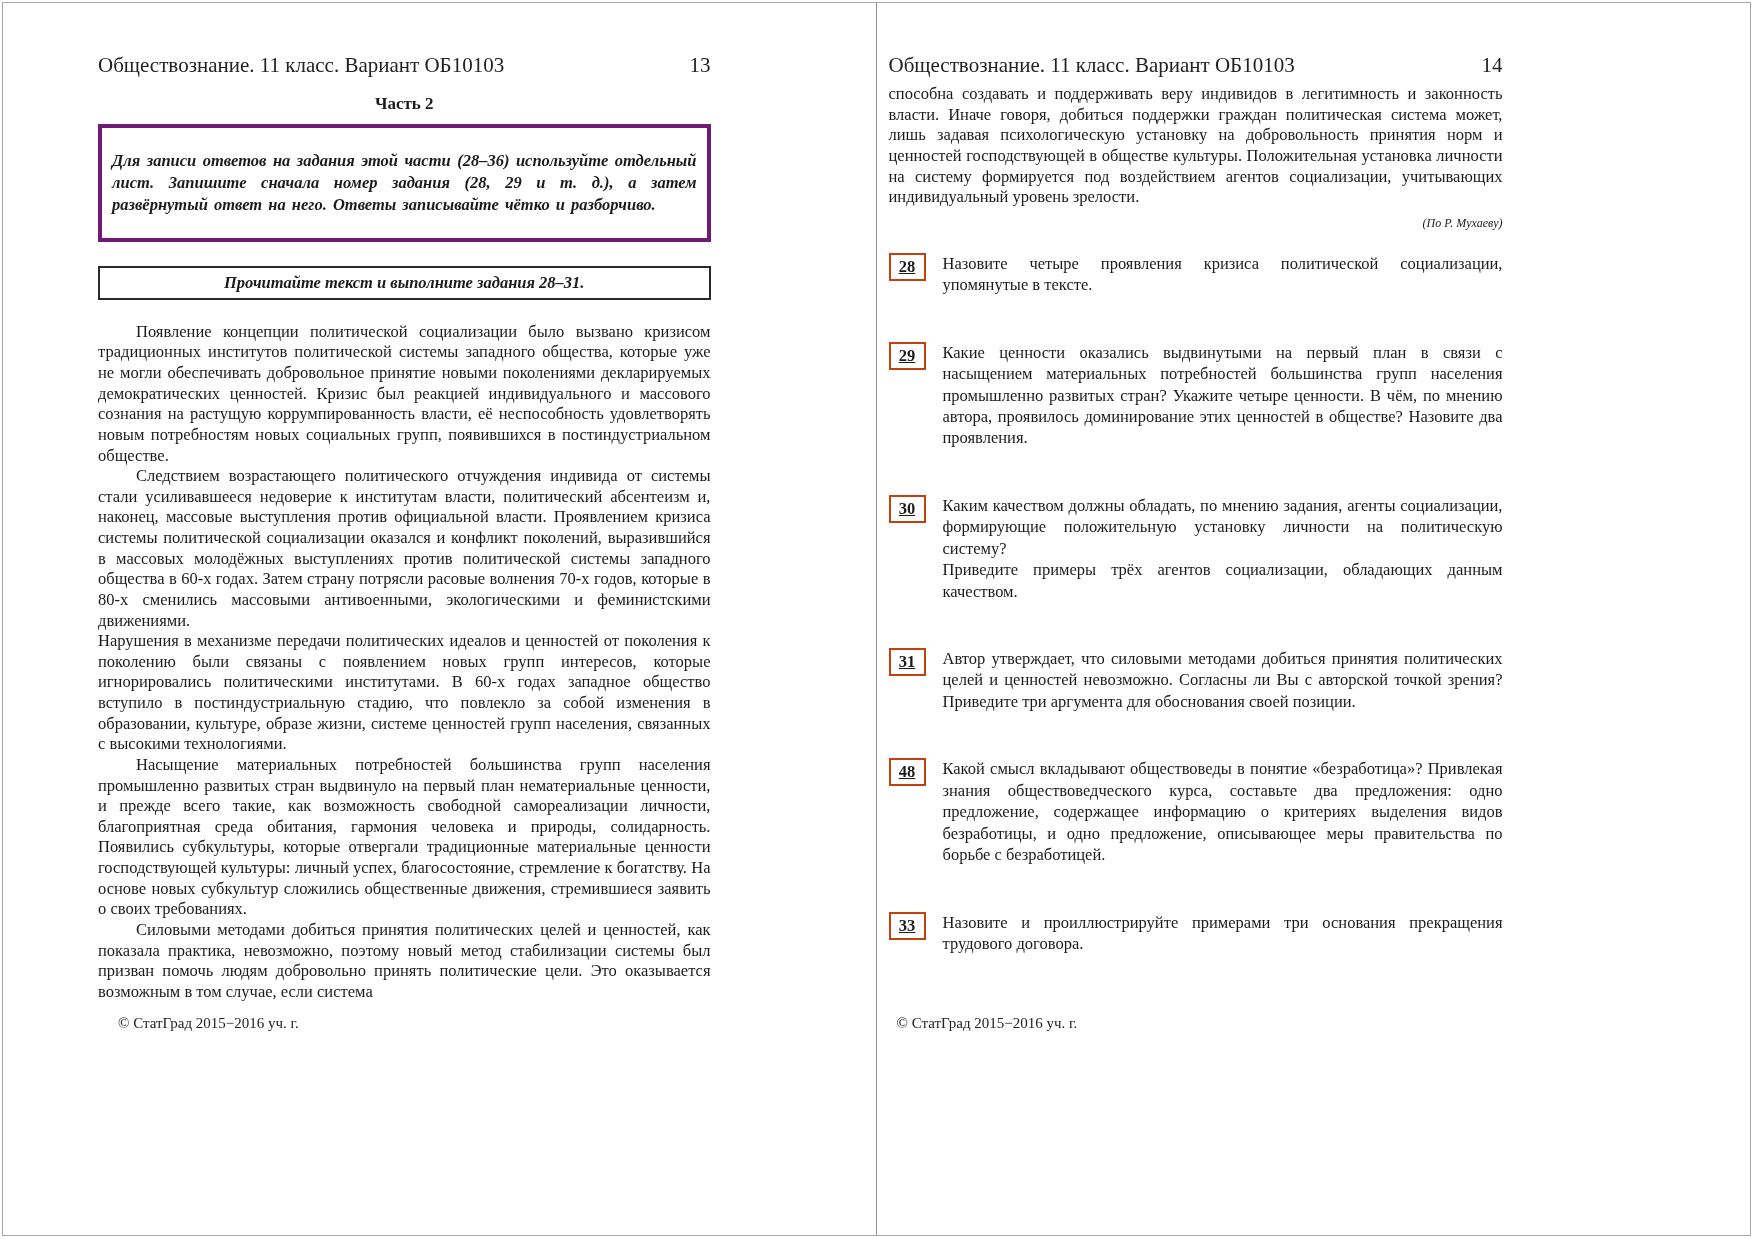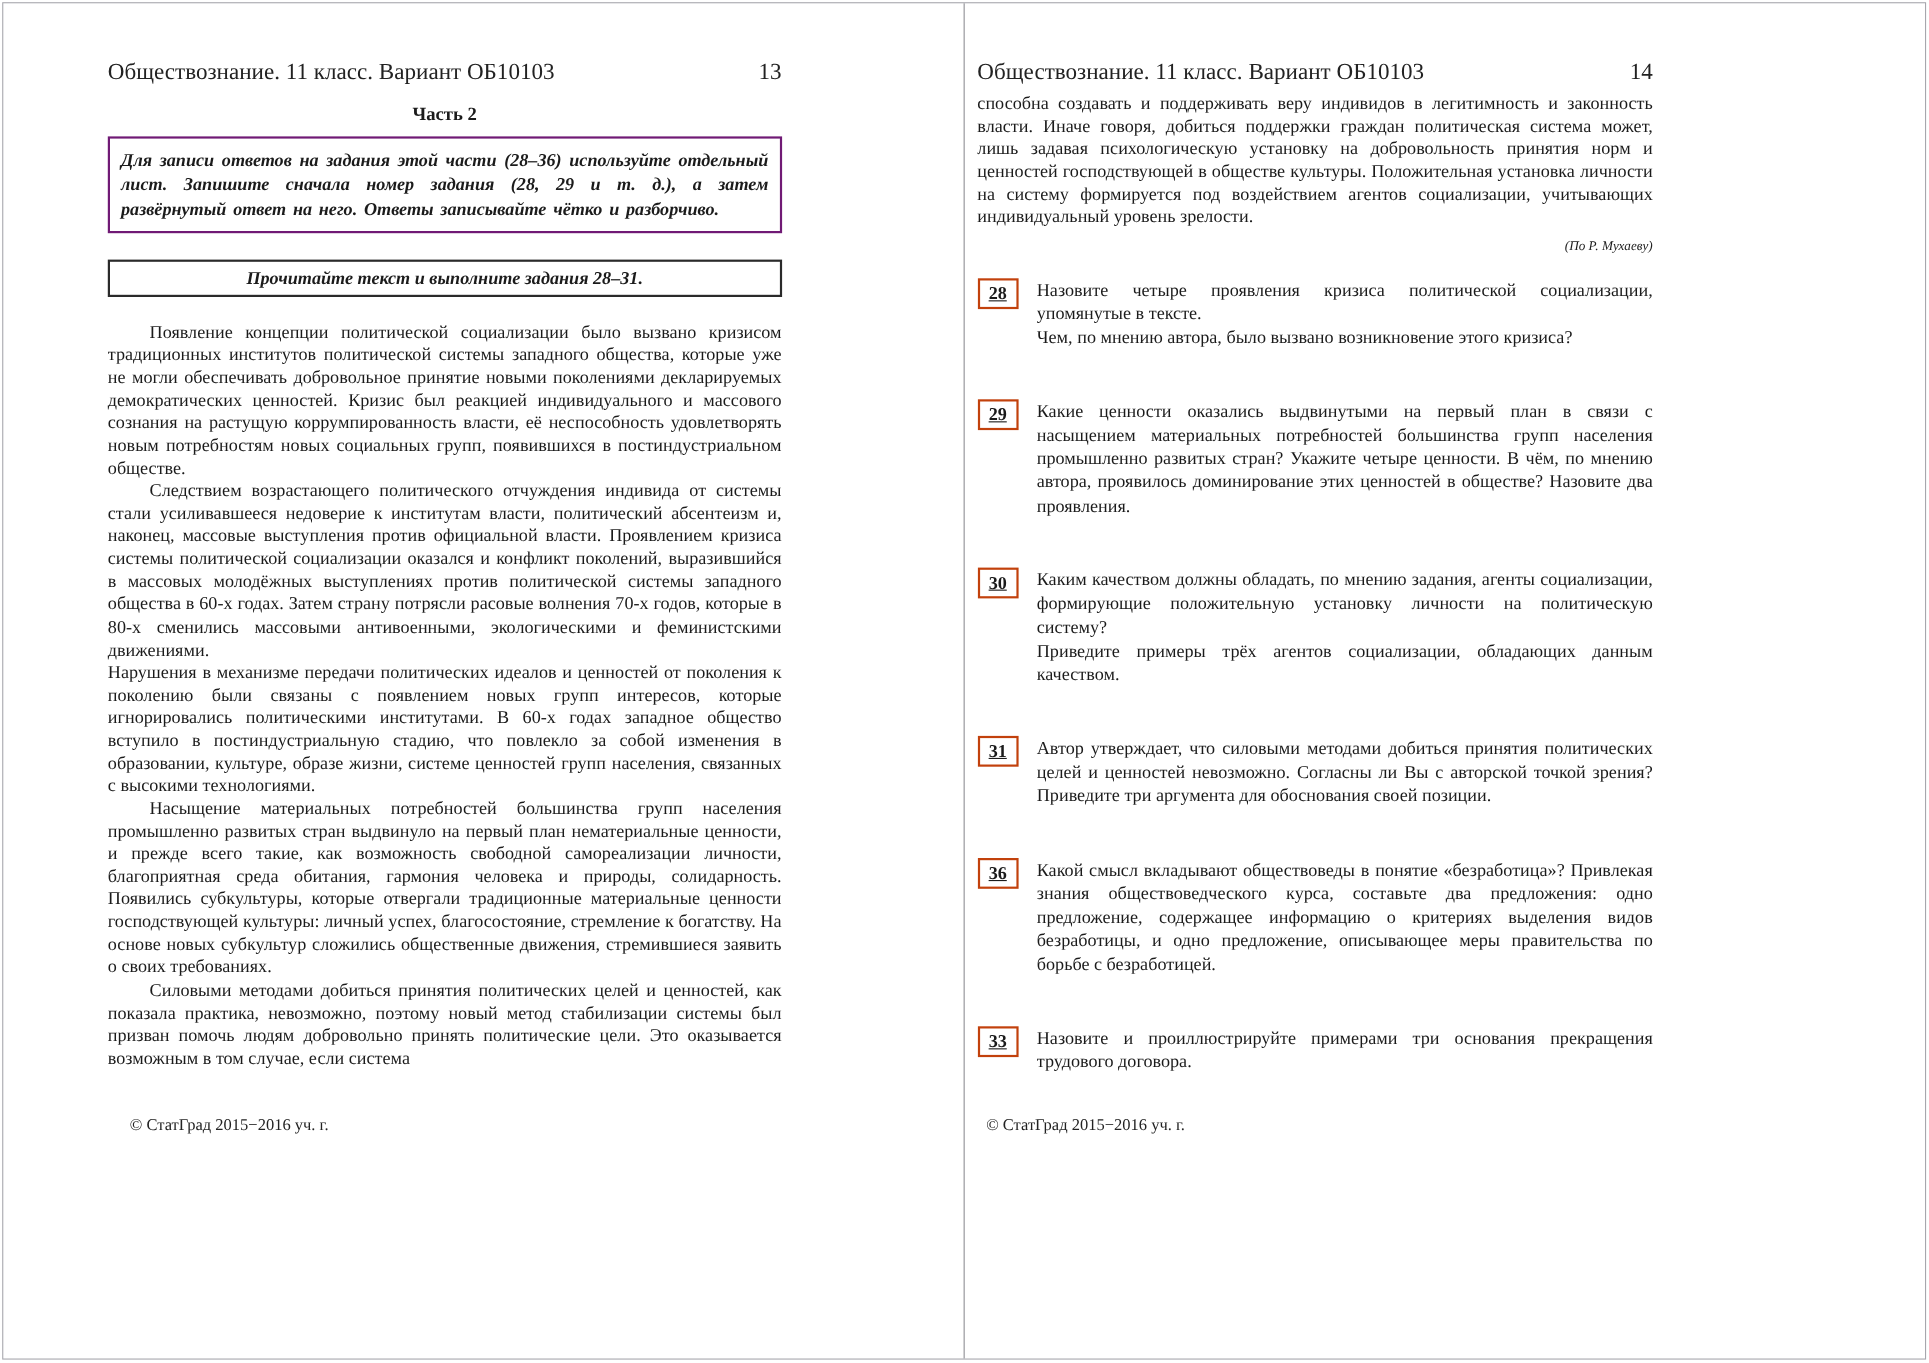--- a/index.html
+++ b/index.html
@@ -29,22 +29,22 @@
     margin-bottom: 6px;
   }
 
   .part-title {
     margin: 16px 0 10px 0;
     text-align: center;
     font-size: 17px; font-weight: bold;
   }
 
   .instruction-box {
-    border: 2px solid #701a75;
-    padding: 9px 10px;
+    border: 4px solid #701a75;
+    padding: 22px 10px;
   }
   .instruction-box p {
     margin: 0;
     font-weight: bold; font-style: italic;
     font-size: 16.5px; line-height: 1.33;
     text-align: justify;
     word-spacing: 2px;
   }
 
   .task-banner {
@@ -152,21 +152,20 @@
       <div class="continuation">
         <p>способна создавать и поддерживать веру индивидов в легитимность и законность власти. Иначе говоря, добиться поддержки граждан политическая система может, лишь задавая психологическую установку на добровольность принятия норм и ценностей господствующей в обществе культуры. Положительная установка личности на систему формируется под воздействием агентов социализации, учитывающих индивидуальный уровень зрелости.</p>
       </div>
 
       <div class="attribution">(По Р. Мухаеву)</div>
 
       <div class="question">
         <div class="q-num">28</div>
         <div class="q-text">
           <p>Назовите четыре проявления кризиса политической социализации, упомянутые в тексте.</p>
-          <p>Чем, по мнению автора, было вызвано возникновение этого кризиса?</p>
         </div>
       </div>
 
       <div class="question">
         <div class="q-num">29</div>
         <div class="q-text">
           <p>Какие ценности оказались выдвинутыми на первый план в связи с насыщением материальных потребностей большинства групп населения промышленно развитых стран? Укажите четыре ценности. В чём, по мнению автора, проявилось доминирование этих ценностей в обществе? Назовите два проявления.</p>
         </div>
       </div>
 
@@ -179,21 +178,21 @@
       </div>
 
       <div class="question">
         <div class="q-num">31</div>
         <div class="q-text">
           <p>Автор утверждает, что силовыми методами добиться принятия политических целей и ценностей невозможно. Согласны ли Вы с авторской точкой зрения? Приведите три аргумента для обоснования своей позиции.</p>
         </div>
       </div>
 
       <div class="question">
-        <div class="q-num">36</div>
+        <div class="q-num">48</div>
         <div class="q-text">
           <p>Какой смысл вкладывают обществоведы в понятие «безработица»? Привлекая знания обществоведческого курса, составьте два предложения: одно предложение, содержащее информацию о критериях выделения видов безработицы, и одно предложение, описывающее меры правительства по борьбе с безработицей.</p>
         </div>
       </div>
 
       <div class="question">
         <div class="q-num">33</div>
         <div class="q-text">
           <p>Назовите и проиллюстрируйте примерами три основания прекращения трудового договора.</p>
         </div>

